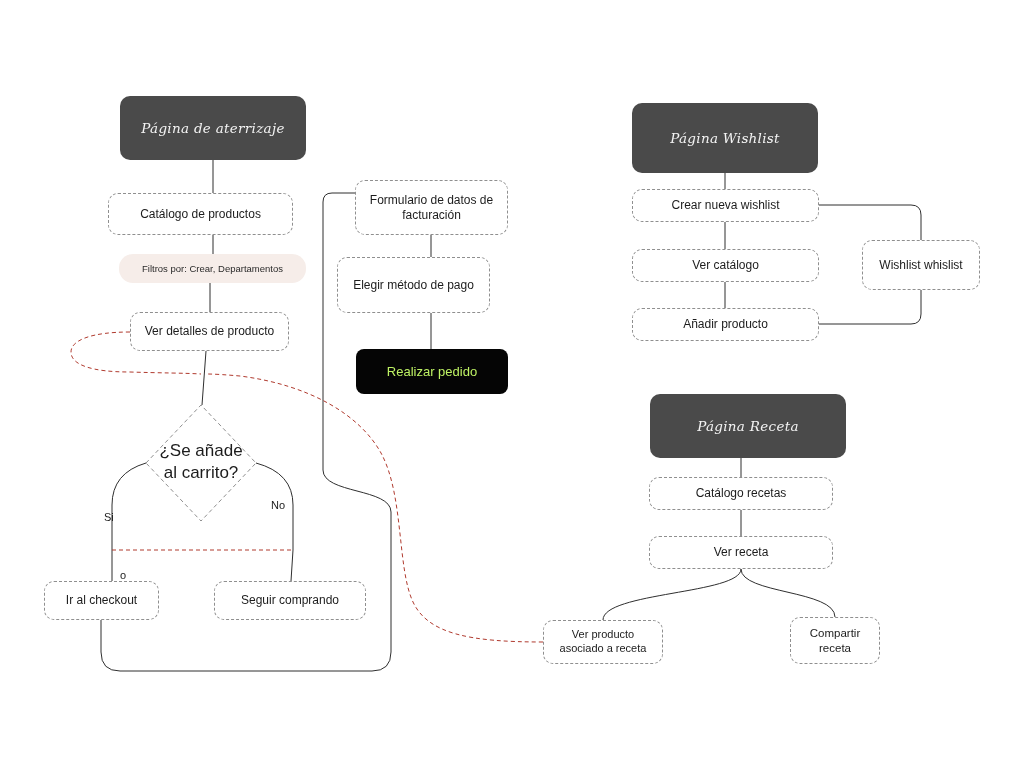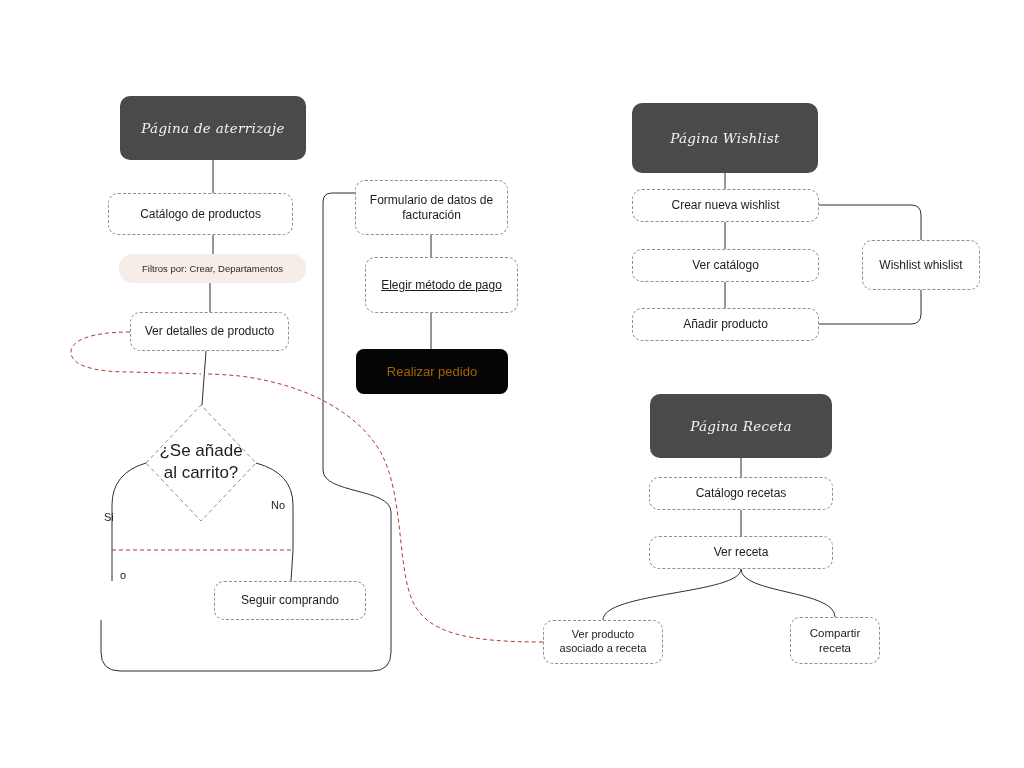--- a/index.html
+++ b/index.html
@@ -44,21 +44,21 @@
     text-align:center;
     font-size:9.5px;color:#2a2a2a;
   }
   .black-node{
     position:absolute;
     box-sizing:border-box;
     background:#050505;
     border-radius:8px;
     display:flex;align-items:center;justify-content:center;
     text-align:center;
-    font-size:13px;color:#a16207;
+    font-size:13px;color:#bef264;
   }
   .tiny-label{
     position:absolute;
     font-size:11px;color:#1c1c1c;
   }
   .diamond-text{
     position:absolute;
     display:flex;align-items:center;justify-content:center;
     text-align:center;
     font-size:17px;color:#1c1c1c;line-height:1.3;
@@ -113,40 +113,41 @@
   <div class="node" style="left:130px;top:312px;width:159px;height:39px;">Ver detalles de producto</div>
 
   <div class="diamond-text" style="left:154px;top:437px;width:94px;height:50px;">¿Se añade al carrito?</div>
 
   <div class="tiny-label" style="left:104px;top:511px;">Si</div>
 
   <div class="tiny-label" style="left:271px;top:499px;">No</div>
 
   <div class="tiny-label" style="left:120px;top:569px;">o</div>
 
+  <div class="node" style="left:44px;top:581px;width:115px;height:39px;">Ir al checkout</div>
 
   <div class="node" style="left:214px;top:581px;width:152px;height:39px;">Seguir comprando</div>
 
   <div class="node" style="left:355px;top:180px;width:153px;height:55px;">Formulario de datos de facturación</div>
 
-  <div class="node" style="left:365px;top:257px;width:153px;height:56px;text-decoration:underline;">Elegir método de pago</div>
+  <div class="node" style="left:337px;top:257px;width:153px;height:56px;">Elegir método de pago</div>
 
   <div class="black-node" style="left:356px;top:349px;width:152px;height:45px;">Realizar pedido</div>
 
   <div class="header-node" style="left:632px;top:103px;width:186px;height:70px;">Página Wishlist</div>
 
   <div class="node" style="left:632px;top:189px;width:187px;height:33px;">Crear nueva wishlist</div>
 
   <div class="node" style="left:632px;top:249px;width:187px;height:33px;">Ver catálogo</div>
 
   <div class="node" style="left:632px;top:308px;width:187px;height:33px;">Añadir producto</div>
 
   <div class="node" style="left:862px;top:240px;width:118px;height:50px;">Wishlist whislist</div>
 
-  <div class="header-node" style="left:650px;top:394px;width:182px;height:64px;">Página Receta</div>
+  <div class="header-node" style="left:650px;top:394px;width:196px;height:64px;">Página Receta</div>
 
   <div class="node" style="left:649px;top:536px;width:184px;height:33px;">Ver receta</div>
 
   <div class="node" style="left:649px;top:477px;width:184px;height:33px;">Catálogo recetas</div>
 
   <div class="node" style="left:543px;top:620px;width:120px;height:44px;font-size:11px;">Ver producto asociado a receta</div>
 
   <div class="node" style="left:790px;top:617px;width:90px;height:47px;font-size:11.5px;">Compartir receta</div>
 
 </div>

